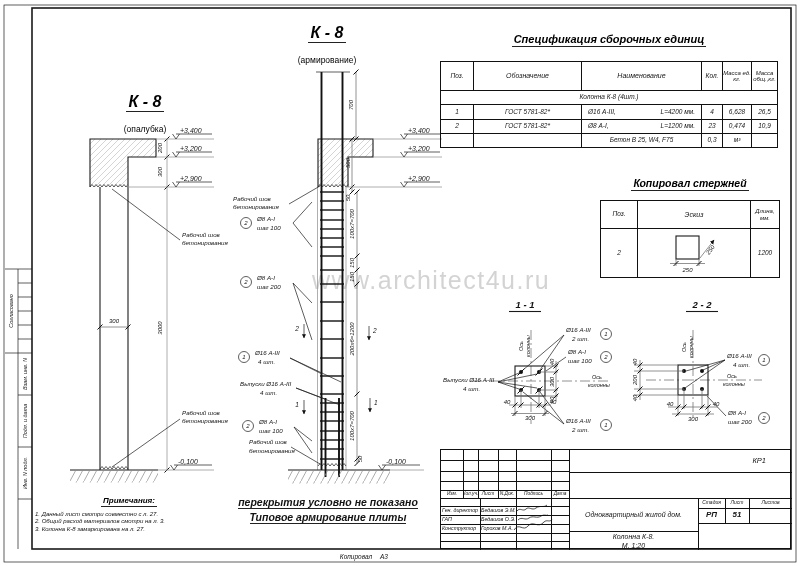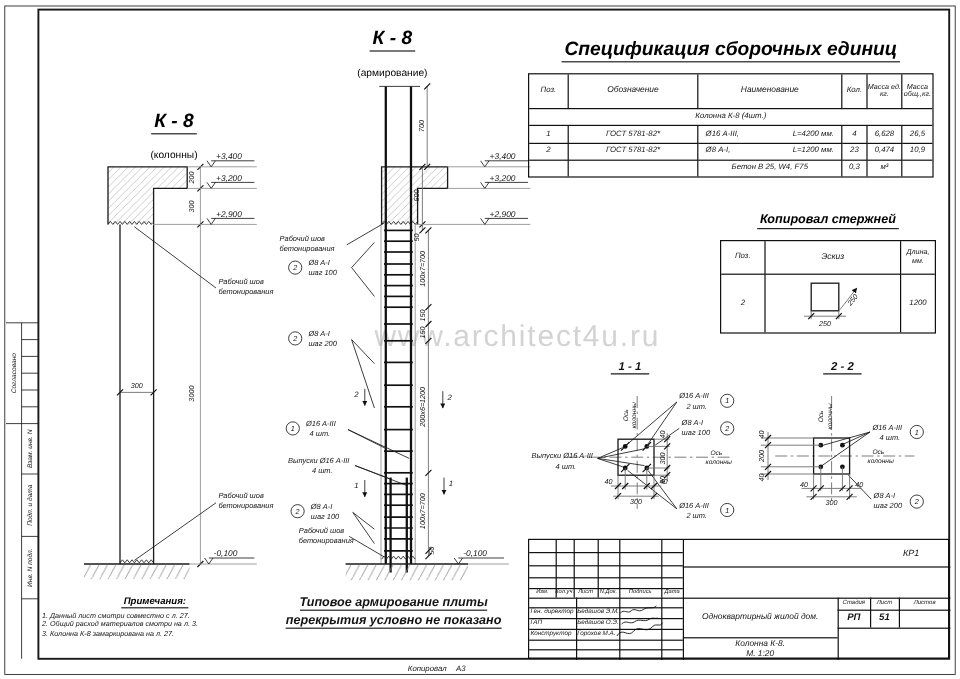--- a/index.html
+++ b/index.html
@@ -440,28 +440,28 @@
     </g>
 
     <g>
       <text class="t65 tm" x="356" y="559">Копировал</text>
       <text class="t65 tm" x="384" y="559">А3</text>
     </g>
   </svg>
 
   <div class="abs drawtitle" style="left:105px;top:93px;width:80px;">
     <span class="k8">К - 8</span>
-    <div class="sub">(колонны)</div>
+    <div class="sub">(опалубка)</div>
   </div>
   <div class="abs drawtitle" style="left:287px;top:24px;width:80px;">
     <span class="k8">К - 8</span>
     <div class="sub">(армирование)</div>
   </div>
 
-  <div class="abs tbltitle" style="left:440px;top:33px;width:338px;font-size:16px;">
+  <div class="abs tbltitle" style="left:440px;top:33px;width:338px;font-size:11px;">
     <span>Спецификация сборочных единиц</span>
   </div>
   <div class="abs grid spec" style="left:440px;top:61px;width:338px;height:87px;grid-template-columns:33px 108px 120px 21px 29px 1fr;grid-template-rows:29px 14px 15px 14px 1fr;">
     <div class="cell">Поз.</div>
     <div class="cell" style="font-size:7px">Обозначение</div>
     <div class="cell" style="font-size:7px">Наименование</div>
     <div class="cell">Кол.</div>
     <div class="cell" style="font-size:6px">Масса ед. кг.</div>
     <div class="cell last" style="font-size:6px">Масса общ.,кг.</div>
     <div class="cell last" style="grid-column:1/7;">Колонна К-8 (4шт.)</div>
@@ -506,22 +506,22 @@
   <div class="abs tbltitle" style="left:77px;top:496px;width:80px;font-size:8px;text-align:right;">
     <span>Примечания:</span>
   </div>
   <div class="abs" style="left:35px;top:511px;width:175px;">
     <div class="note-item">1. Данный лист смотри совместно с л. 27.</div>
     <div class="note-item">2. Общий расход материалов смотри на л. 3.</div>
     <div class="note-item">3. Колонна К-8 замаркирована на л. 27.</div>
   </div>
 
   <div class="abs bnote" style="left:230px;top:495px;width:196px;">
+    <div><span>перекрытия условно не показано</span></div>
     <div><span>Типовое армирование плиты</span></div>
-    <div><span>перекрытия условно не показано</span></div>
   </div>
 
   <div class="abs stamp" style="left:440px;top:449px;width:351px;height:100px;">
 
     <div class="vl vlb" style="left:128px;top:0;height:100px;"></div>
     <div class="hl hlb" style="left:0;top:48px;width:351px;"></div>
     <div class="hl" style="left:128px;top:22px;width:223px;"></div>
 
     <div class="hl" style="left:0;top:10px;width:128px;"></div>
     <div class="hl" style="left:0;top:21px;width:128px;"></div>

